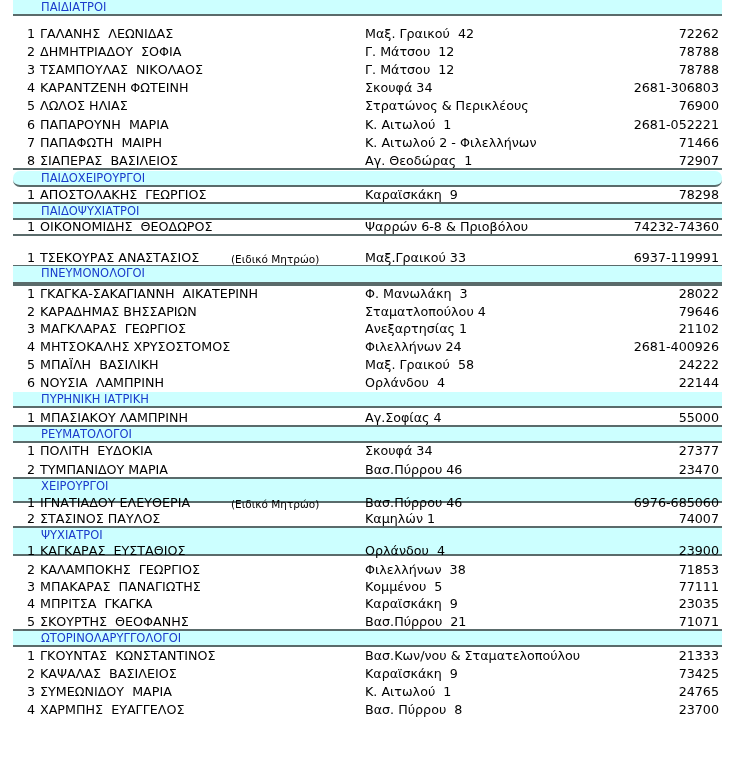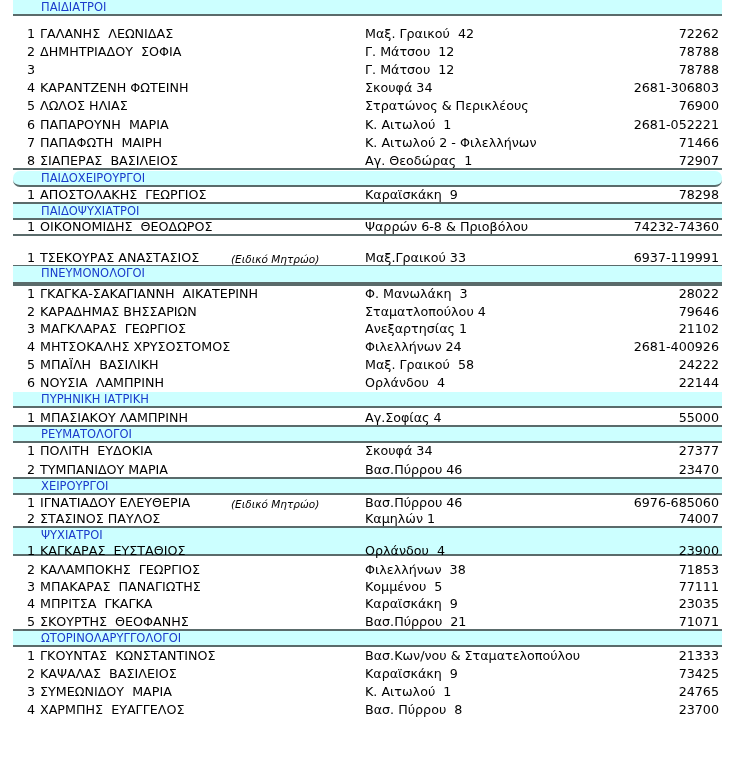--- a/index.html
+++ b/index.html
@@ -7,21 +7,21 @@
          font-family: "DejaVu Sans", "Liberation Sans", sans-serif; color: #000; }
   #doc { position: absolute; left: 0; top: 0; width: 755px; }
   .topline { position: absolute; left: 13px; width: 709px; top: 9px; height: 1px; background: #000; }
   .sec-head { position: absolute; left: 0; width: 709px; background: #ccffff;
               border-bottom: 2px solid #5a6b6b; box-sizing: border-box; }
   .sec-title { position: absolute; left: 28px; top: 0; font-size: 11.5px; color: #1a3ccc;
                letter-spacing: 0px; line-height: 14px; }
   .row { position: absolute; left: 0; width: 709px; font-size: 12.7px; line-height: 16px; }
   .row .num { position: absolute; left: 14px; top: 0; }
   .row .name { position: absolute; left: 27px; top: 0; white-space: pre; }
-  .row .note { position: absolute; left: 218px; top: 1px; font-size: 10.5px; font-style: italic; }
+  .row .note { position: absolute; left: 218px; top: 1px; font-size: 10.5px; }
   .row .addr { position: absolute; left: 352px; top: 0; white-space: pre; }
   .row .phone { position: absolute; right: 3px; top: 0; }
   .row.uline { border-bottom: 2px solid #5a6b6b; box-sizing: border-box; }
 </style>
 </head>
 <body>
 
 <div id="doc">
   <div class="topline"></div>
 <div class="sec-head" style="left: 13px; top: 0; height: 16px;">
@@ -36,20 +36,21 @@
     </div>
     <div class="row" style="left: 13px; top: 44px; height: 17px;">
       <span class="num">2</span>
       <span class="name">ΔΗΜΗΤΡΙΑΔΟΥ  ΣΟΦΙΑ</span>
       <span class="note"></span>
       <span class="addr">Γ. Μάτσου  12</span>
       <span class="phone">78788</span>
     </div>
     <div class="row" style="left: 13px; top: 62px; height: 17px;">
       <span class="num">3</span>
+      <span class="name">ΤΣΑΜΠΟΥΛΑΣ  ΝΙΚΟΛΑΟΣ</span>
       <span class="note"></span>
       <span class="addr">Γ. Μάτσου  12</span>
       <span class="phone">78788</span>
     </div>
     <div class="row" style="left: 13px; top: 80px; height: 17px;">
       <span class="num">4</span>
       <span class="name">ΚΑΡΑΝΤΖΕΝΗ ΦΩΤΕΙΝΗ</span>
       <span class="note"></span>
       <span class="addr">Σκουφά 34</span>
       <span class="phone">2681-306803</span>
@@ -177,21 +178,21 @@
       <span class="addr">Σκουφά 34</span>
       <span class="phone">27377</span>
     </div>
     <div class="row uline" style="left: 13px; top: 462px; height: 17px;">
       <span class="num">2</span>
       <span class="name">ΤΥΜΠΑΝΙΔΟΥ ΜΑΡΙΑ</span>
       <span class="note"></span>
       <span class="addr">Βασ.Πύρρου 46</span>
       <span class="phone">23470</span>
     </div>
-    <div class="sec-head" style="left: 13px; top: 479px; height: 16px; padding-left: 29px;">
+    <div class="sec-head" style="left: 13px; top: 479px; height: 24px; padding-left: 29px;">
       <span class="sec-title">ΧΕΙΡΟΥΡΓΟΙ</span>
     </div>
     <div class="row" style="left: 13px; top: 495px; height: 17px;">
       <span class="num">1</span>
       <span class="name">ΙΓΝΑΤΙΑΔΟΥ ΕΛΕΥΘΕΡΙΑ</span>
       <span class="note">(Ειδικό Μητρώο)</span>
       <span class="addr">Βασ.Πύρρου 46</span>
       <span class="phone">6976-685060</span>
     </div>
     <div class="row uline" style="left: 13px; top: 511px; height: 17px;">

